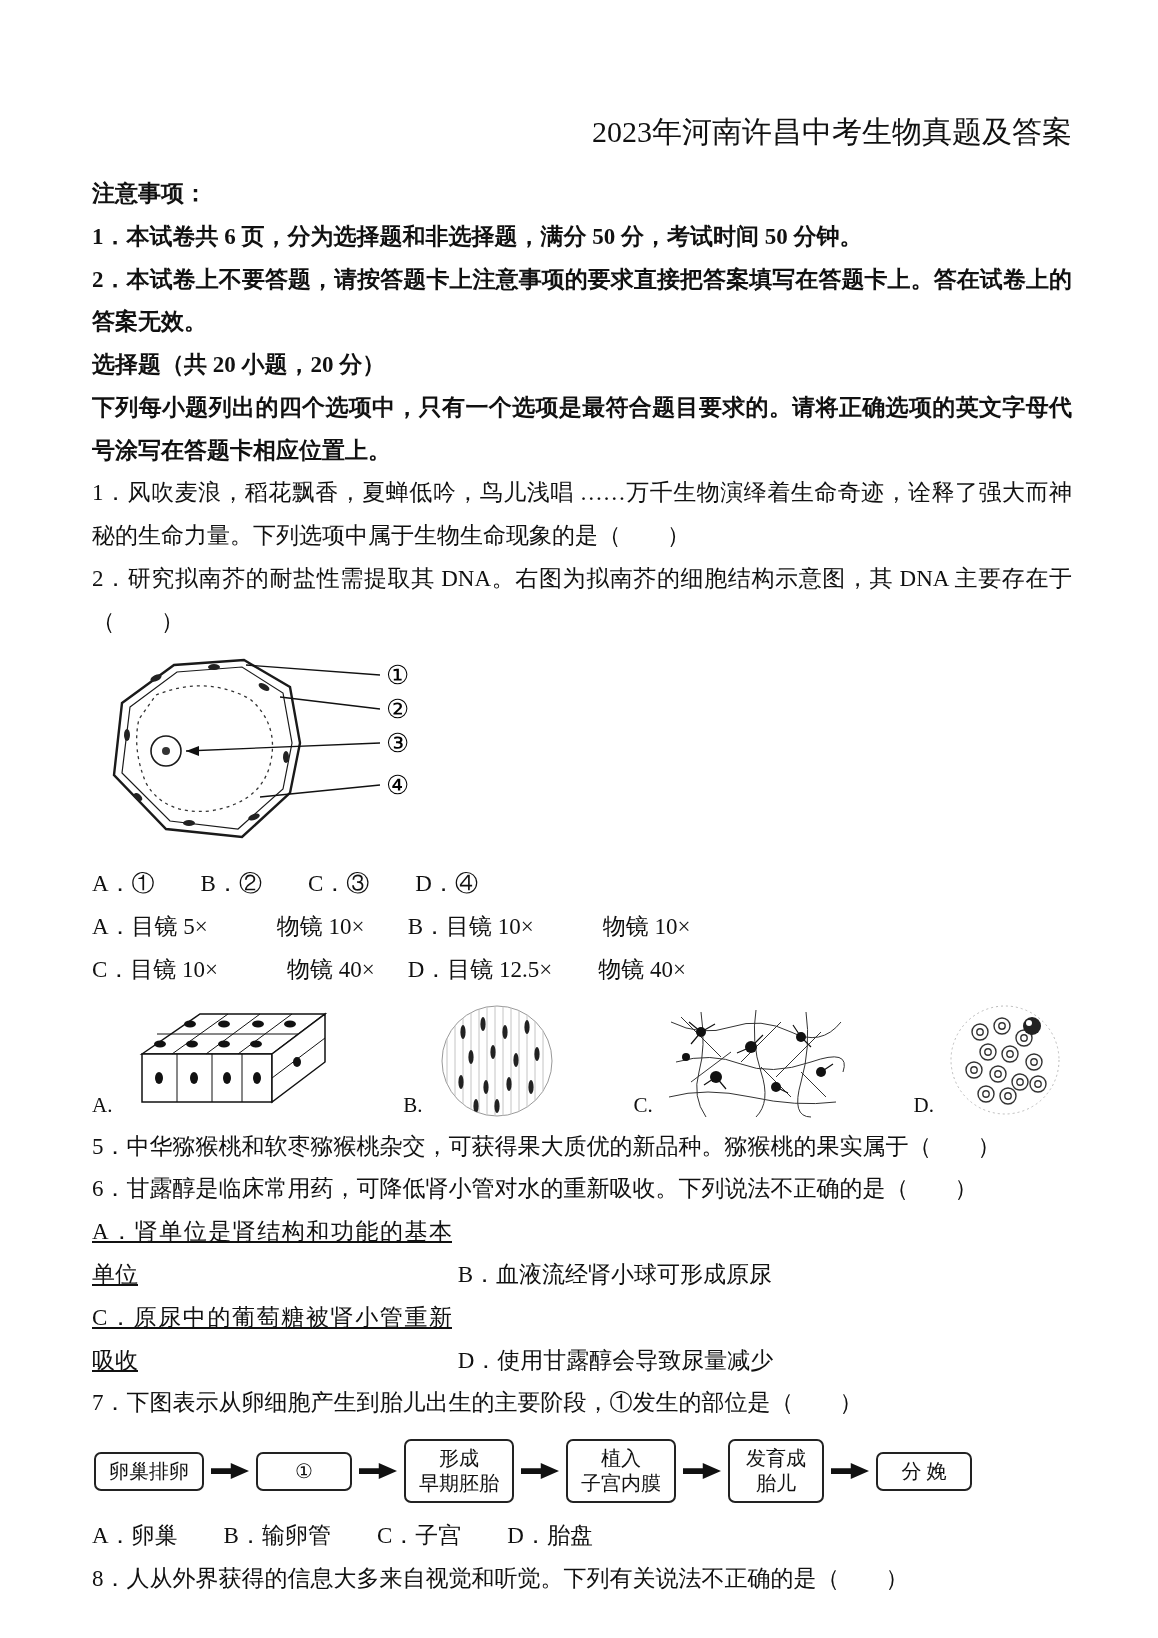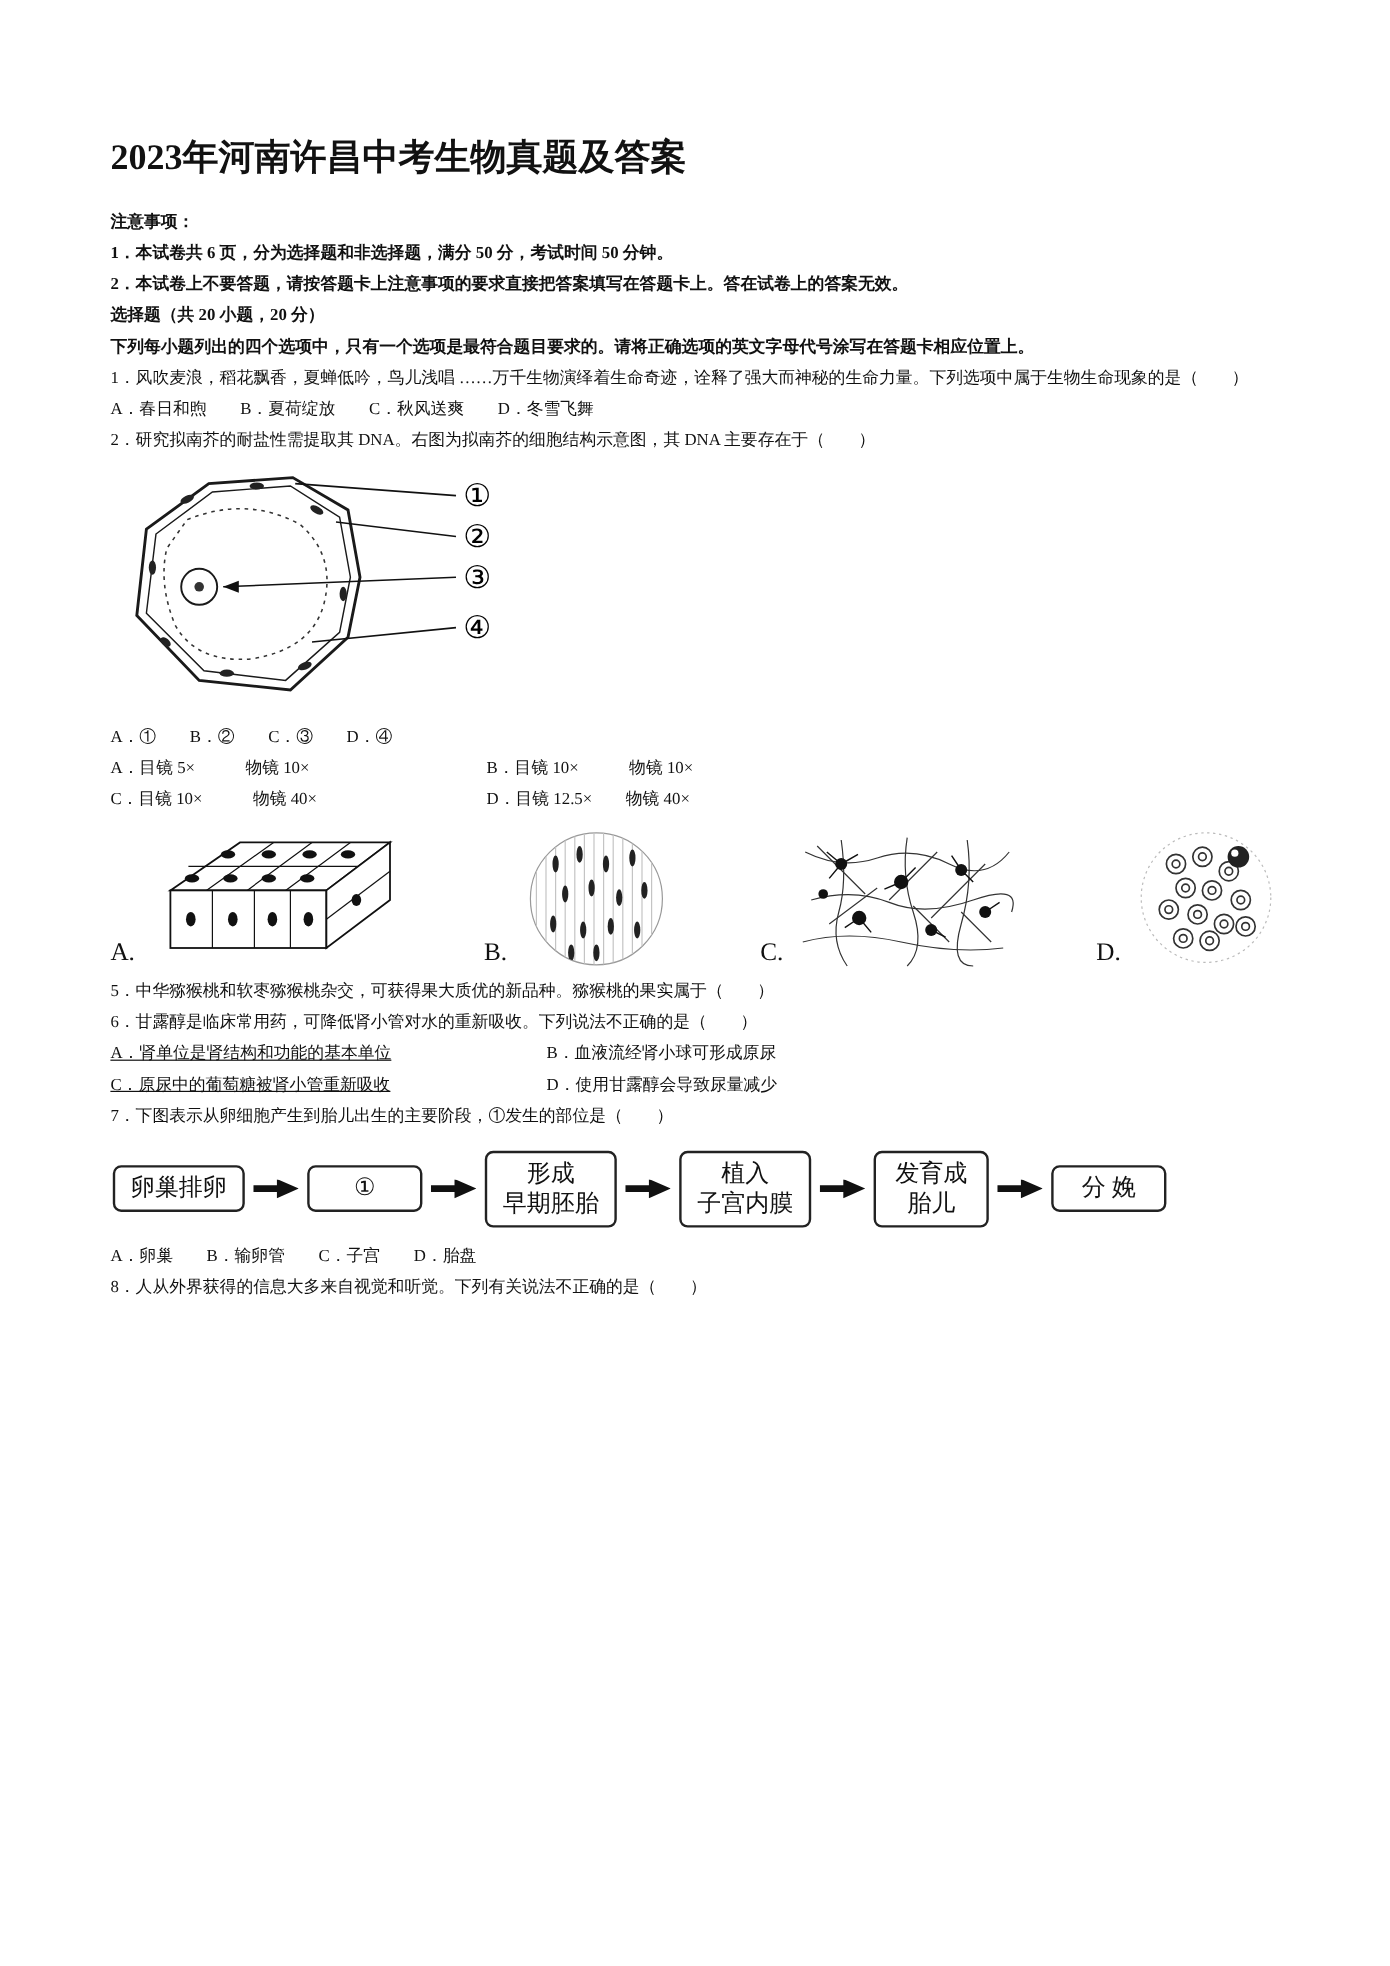--- a/index.html
+++ b/index.html
@@ -3,22 +3,22 @@
 <meta charset="utf-8">
 <style>
   * { margin:0; padding:0; box-sizing:border-box; }
   html, body { background:#ffffff; }
   body {
     width:1158px; min-height:1638px; margin:0 auto;
     font-family:"Liberation Serif","DejaVu Serif",serif;
     color:#111;
   }
   .page { padding:112px 86px 40px 92px; }
-  p { font-size:14px; line-height:1.86; text-align:justify; margin:0; }
-  .title { font-size:30px; font-weight:bold; text-align:left; line-height:1.3; margin-bottom:22px; }
+  p { font-size:23px; line-height:1.86; text-align:justify; margin:0; }
+  .title { font-size:30px; font-weight:normal; text-align:right; line-height:1.3; margin-bottom:22px; }
   .bold { font-weight:bold; }
   .center { text-align:left; }
   .opt-row span { display:inline-block; }
   .col310 { width:310px; }
   .col360 { width:360px;text-decoration:underline; }
 
   
   .cell-fig { margin:4px 0 2px 2px; }
 
   
@@ -46,21 +46,20 @@
 
   <h1 class="title">2023年河南许昌中考生物真题及答案</h1>
 
   <p class="bold">注意事项：</p>
   <p class="bold">1．本试卷共 6 页，分为选择题和非选择题，满分 50 分，考试时间 50 分钟。</p>
   <p class="bold">2．本试卷上不要答题，请按答题卡上注意事项的要求直接把答案填写在答题卡上。答在试卷上的答案无效。</p>
   <p class="bold center">选择题（共 20 小题，20 分）</p>
   <p class="bold">下列每小题列出的四个选项中，只有一个选项是最符合题目要求的。请将正确选项的英文字母代号涂写在答题卡相应位置上。</p>
 
   <p>1．风吹麦浪，稻花飘香，夏蝉低吟，鸟儿浅唱 ……万千生物演绎着生命奇迹，诠释了强大而神秘的生命力量。下列选项中属于生物生命现象的是（　　）</p>
-  <p>A．春日和煦　　B．夏荷绽放　　C．秋风送爽　　D．冬雪飞舞</p>
 
   <p>2．研究拟南芥的耐盐性需提取其 DNA。右图为拟南芥的细胞结构示意图，其 DNA 主要存在于（　　）</p>
   <div class="cell-fig">
     <svg viewBox="0 0 360 210" width="360" height="210">
 
       <polygon points="28,56 80,18 150,13 196,40 206,96 196,146 148,190 72,182 20,128" fill="none" stroke="#1a1a1a" stroke-width="2.4"></polygon>
       <polygon points="36,60 83,25 148,20 189,46 198,96 189,142 144,182 76,174 28,126" fill="none" stroke="#1a1a1a" stroke-width="1.2"></polygon>
 
       <path d="M 62,48 Q 112,28 156,52 Q 186,78 176,118 Q 166,156 116,164 Q 70,168 52,136 Q 38,102 45,72 Z" fill="none" stroke="#333" stroke-width="1.3" stroke-dasharray="3,4"></path>
 

